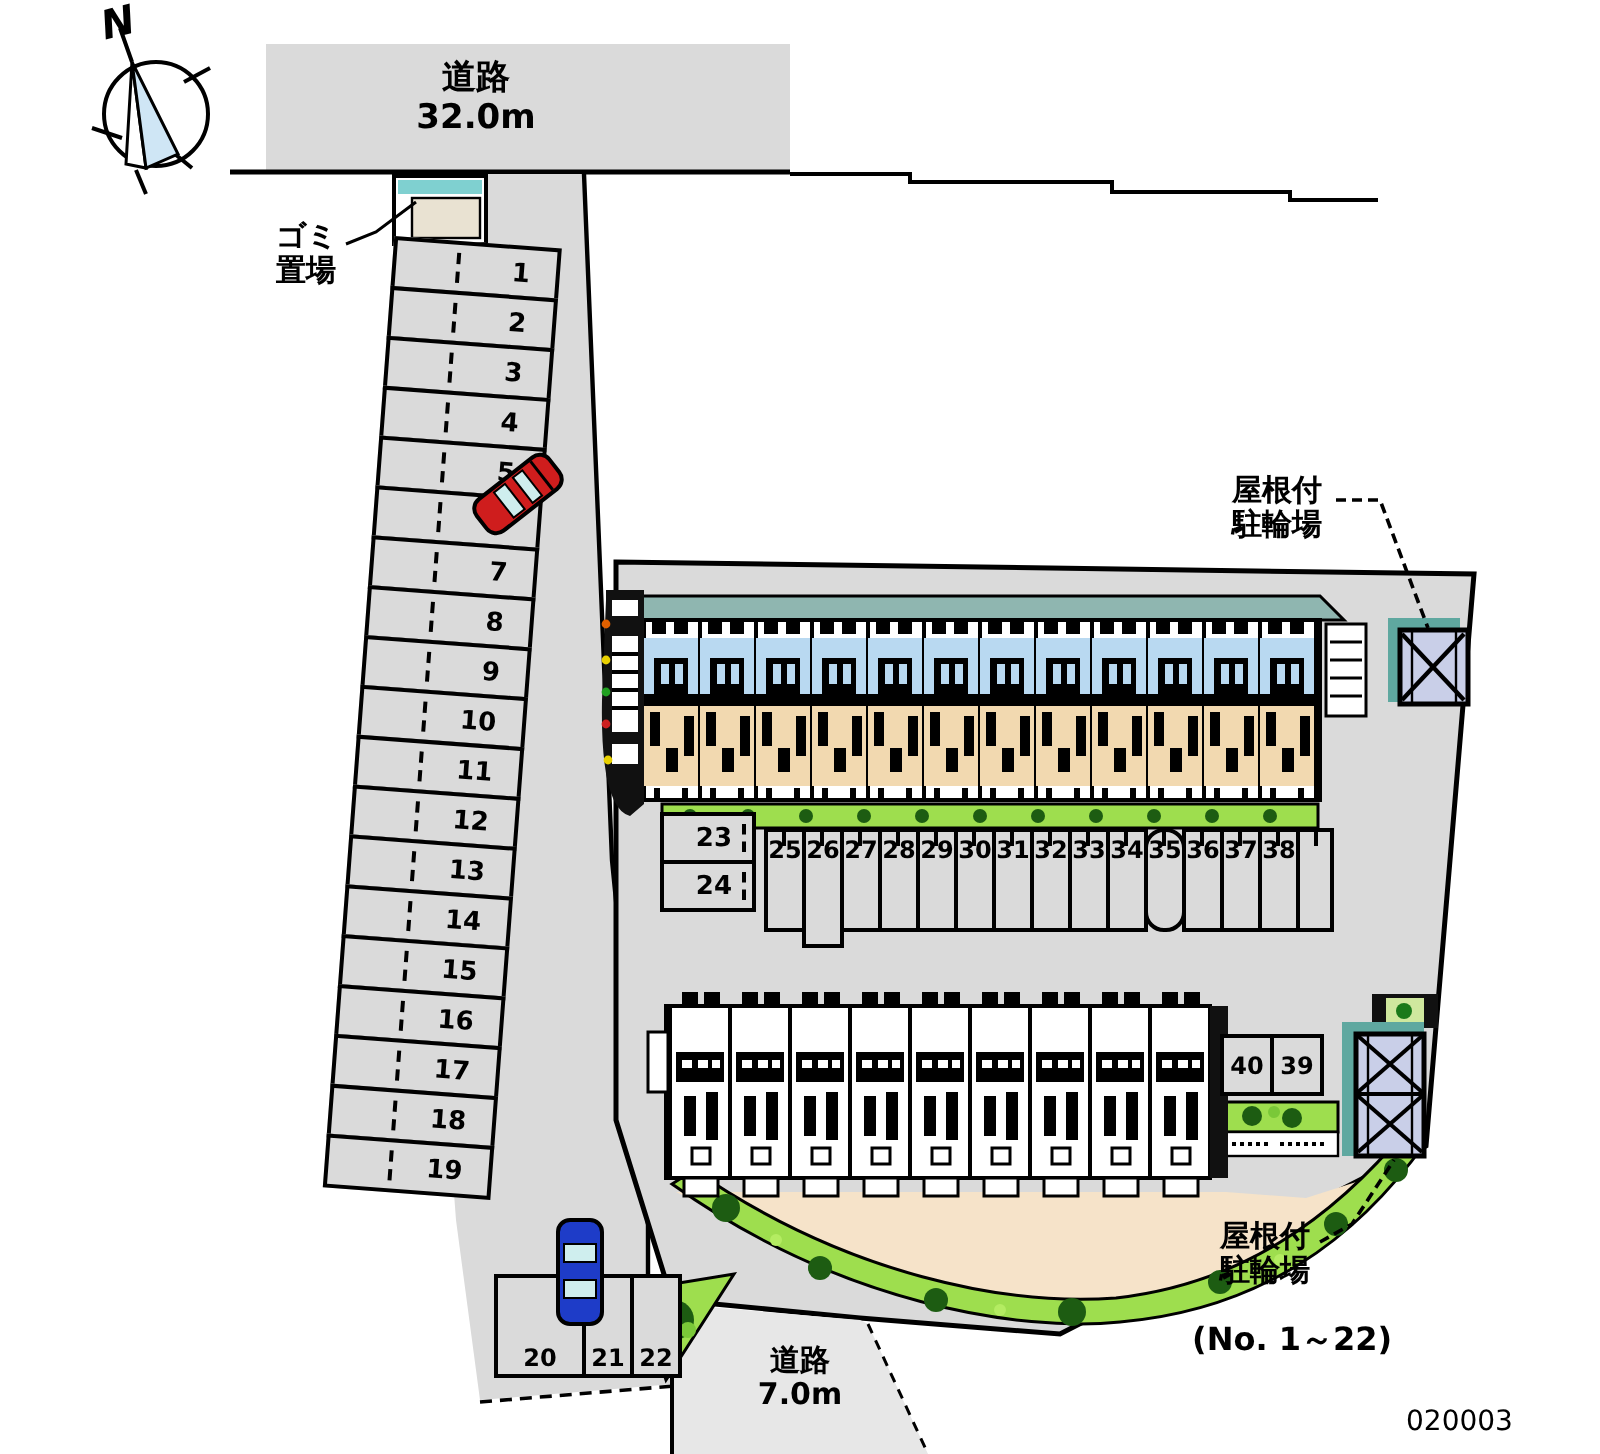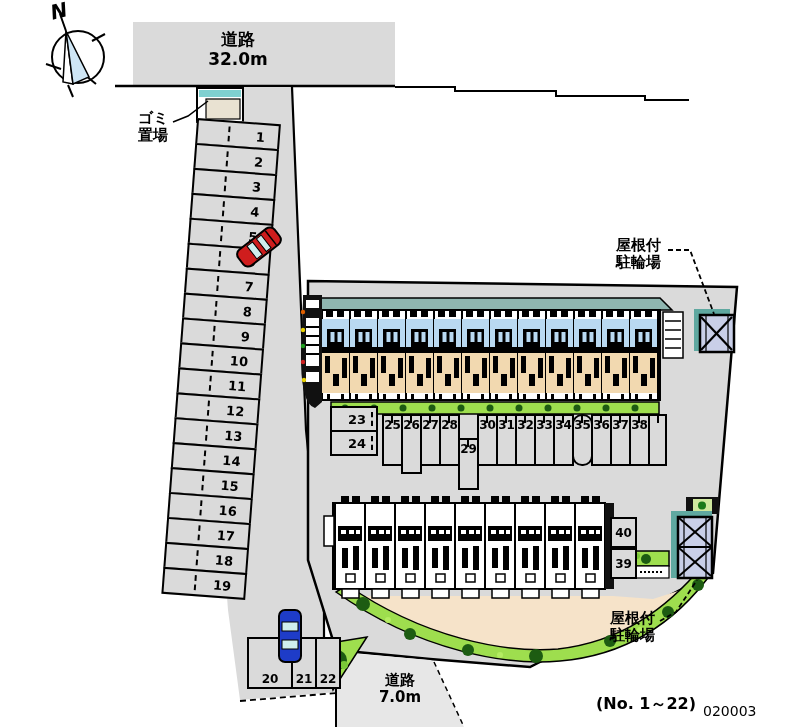--- a/index.html
+++ b/index.html
@@ -254,21 +254,21 @@
 <div class="lbl center" style="left:192px;top:30px;width:92px;font-size:17px;"><span>道路</span><br><span>32.0m</span></div>
 
 <div class="lbl" style="left:138px;top:110px;font-size:15px;"><span>ゴミ</span><br><span>置場</span></div>
 
 <div class="lbl" style="left:616px;top:237px;font-size:15px;"><span>屋根付</span><br><span>駐輪場</span></div>
 
 <div class="lbl" style="left:610px;top:610px;font-size:15px;"><span>屋根付</span><br><span>駐輪場</span></div>
 
 <div class="lbl center" style="left:362px;top:672px;width:76px;font-size:15px;"><span>道路</span><br><span>7.0m</span></div>
 
-<div class="lbl" style="left:596px;top:695px;font-size:16px;">(No. 1～22)</div>
+<div class="lbl" style="left:596px;top:661px;font-size:16px;">(No. 1～22)</div>
 <div class="lbl" style="left:703px;top:703px;font-size:14px;font-weight:normal;">020003</div>
 
 <div class="stall-group v" style="left: 197px; top: 120px; transform: rotate(4.3deg); transform-origin: 0px 0px;">
       <div class="stall s-col" style="width: 84px; height: 27px;">
         <span class="num">1</span>
       </div>
       <div class="stall s-col" style="width: 84px; height: 27px;">
         <span class="num">2</span>
       </div>
       <div class="stall s-col" style="width: 84px; height: 27px;">
@@ -337,21 +337,21 @@
       </div>
       <div class="stall s-mid" style="width: 21px; height: 60px;">
         <span class="num">26</span>
       </div>
       <div class="stall s-mid" style="width: 21px; height: 52px;">
         <span class="num">27</span>
       </div>
       <div class="stall s-mid" style="width: 21px; height: 52px;">
         <span class="num">28</span>
       </div>
-      <div class="stall s-mid" style="width: 21px; height: 52px; margin-top: 24px;">
+      <div class="stall s-mid" style="width: 21px; height: 52px;">
         <span class="num">29</span>
       </div>
       <div class="stall s-mid" style="width: 21px; height: 52px;">
         <span class="num">30</span>
       </div>
       <div class="stall s-mid" style="width: 21px; height: 52px;">
         <span class="num">31</span>
       </div>
       <div class="stall s-mid" style="width: 21px; height: 52px;">
         <span class="num">32</span>
@@ -380,21 +380,21 @@
       <div class="stall s-20" style="width: 46px; height: 52px;">
         <span class="num">20</span>
       </div>
       <div class="stall s-20" style="width: 26px; height: 52px;">
         <span class="num">21</span>
       </div>
       <div class="stall s-20" style="width: 26px; height: 52px;">
         <span class="num">22</span>
       </div>
     </div>
-    <div class="stall-group flexrow" style="left: 612px; top: 517px; flex-direction: column;">
+    <div class="stall-group flexrow" style="left: 612px; top: 517px;">
       <div class="stall s-39" style="width: 27px; height: 31px;">
         <span class="num">40</span>
       </div>
       <div class="stall s-39" style="width: 27px; height: 31px;">
         <span class="num">39</span>
       </div>
     </div>
   </div>
 
 </body></html>

